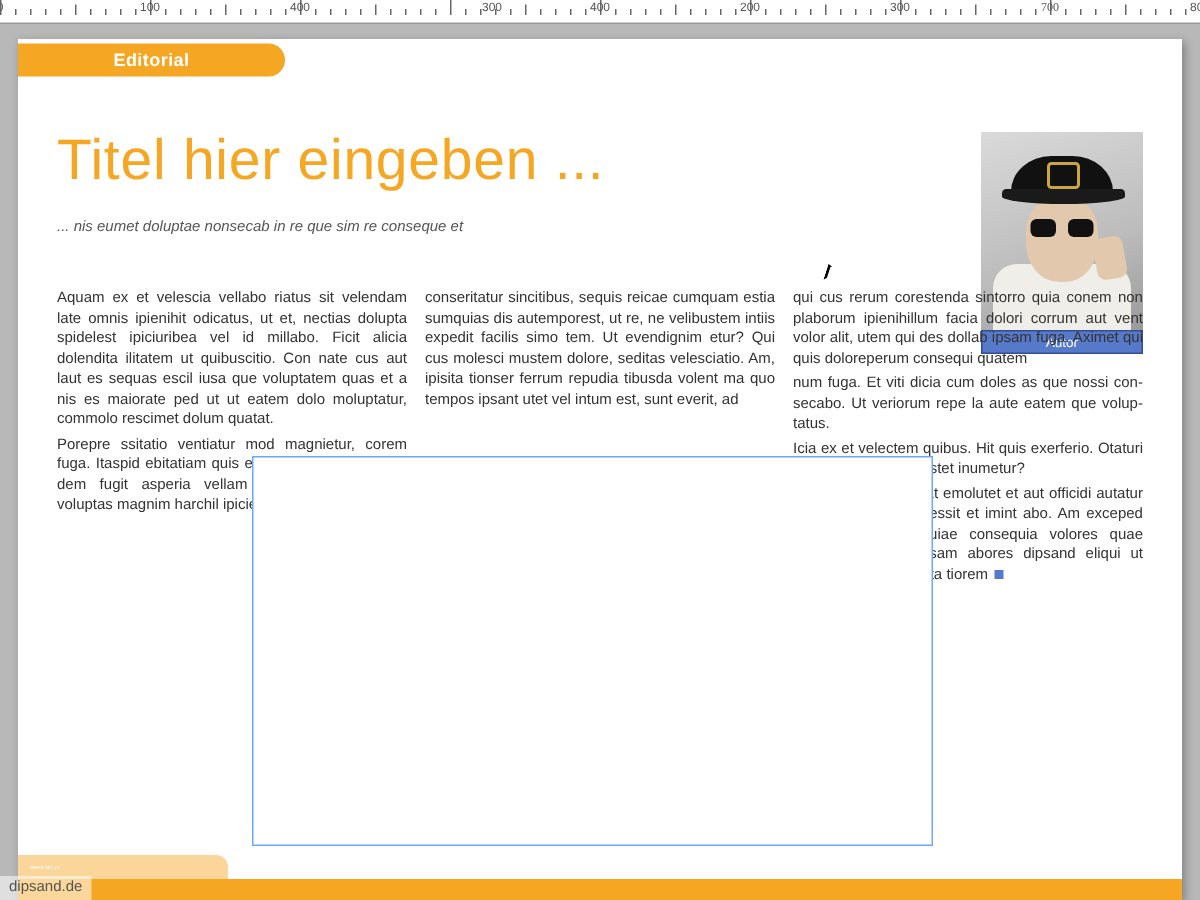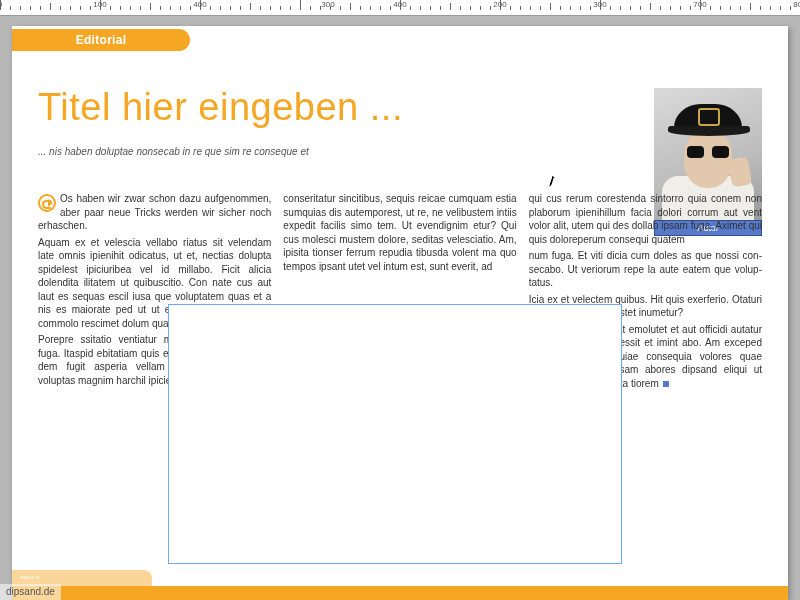--- a/index.html
+++ b/index.html
@@ -259,21 +259,21 @@
     <div class="tlabel" style="left: 200px;">400</div>
     <div class="tick" style="left: 300px;"></div>
     <div class="tlabel" style="left: 300px; margin-left: 28px;">300</div>
     <div class="tick" style="left: 400px;"></div>
     <div class="tlabel" style="left: 400px; text-align: center;">400</div>
     <div class="tick" style="left: 500px;"></div>
     <div class="tlabel" style="left: 500px;">200</div>
     <div class="tick" style="left: 600px;"></div>
     <div class="tlabel" style="left: 600px;">300</div>
     <div class="tick" style="left: 700px;"></div>
-    <div class="tlabel" style="left: 700px;">700</div>
+    <div class="tlabel" style="left: 700px; font-family: Liberation Serif, serif;">700</div>
     <div class="tlabel" style="left: 800px;">800</div>
     <div class="tick small" style="left: 10px;"></div>
     <div class="tick small" style="left: 20px;"></div>
     <div class="tick small" style="left: 30px;"></div>
     <div class="tick small" style="left: 40px;"></div>
     <div class="tick med" style="left: 50px;"></div>
     <div class="tick small" style="left: 60px;"></div>
     <div class="tick small" style="left: 70px;"></div>
     <div class="tick small" style="left: 80px;"></div>
     <div class="tick small" style="left: 90px;"></div>
@@ -343,40 +343,39 @@
   </div>
 
 <div class="canvas">
 
   <div class="page">
 
     <div class="section-tab">Editorial</div>
 
     <div class="page-title">Titel hier eingeben ...</div>
 
-    <div class="subtitle">... nis haben doluptae nonsecab in re que sim re conseque et</div>
+    <div class="subtitle">... nis eumet doluptae nonsecab in re que sim re conseque et</div>
 
     <div class="author-wrap">
       <div class="author-img">
         <div class="face"></div>
         <div class="torso"></div>
         <div class="head"></div>
         <div class="cap"></div>
         <div class="brim"></div>
         <div class="logo-cap"></div>
         <div class="shades"></div>
         <div class="hand"></div>
       </div>
       <div class="author-caption">Autor</div>
     </div>
 
     <div class="bodycols">
 
       <div class="col">
-        <p><span class="dropcap-icon"></span><span>Os haben wir zwar schon dazu aufgenom­men, aber paar neue Tricks werden wir sicher noch erhaschen.</span></p>
         <p>Aquam ex et velescia vellabo riatus sit velendam late omnis ipienihit odicatus, ut et, nectias dolup­ta spidelest ipiciuribea vel id millabo. Ficit ali­cia dolendita ilitatem ut quibuscitio. Con nate cus aut laut es sequas escil iu­sa que voluptatem quas et a nis es maiorate ped ut ut eatem dolo molup­tatur, commolo rescimet dolum quatat.</p>
         <p>Porepre ssitatio ventiatur mod magnietur, corem fuga. Itaspid ebitatiam quis ex esequo officabo­re dit dem fugit asperia vellam eseque net ma­gnia voluptas magnim harchil ipicieniet quat am</p>
       </div>
 
       <div class="col">
         <p>conseritatur sincitibus, sequis reicae cumquam es­tia sumquias dis autemporest, ut re, ne velibustem intiis expedit facilis simo tem. Ut evendignim etur? Qui cus molesci mustem dolore, seditas velesciatio. Am, ipisita tionser ferrum repudia tibusda volent ma quo tempos ipsant utet vel intum est, sunt everit, ad</p>
         <div class="frame-gap"></div>
       </div>
 
       <div class="col">

